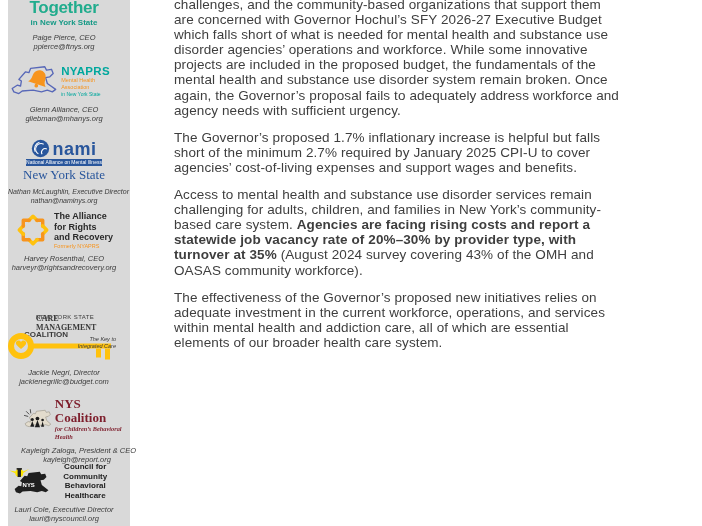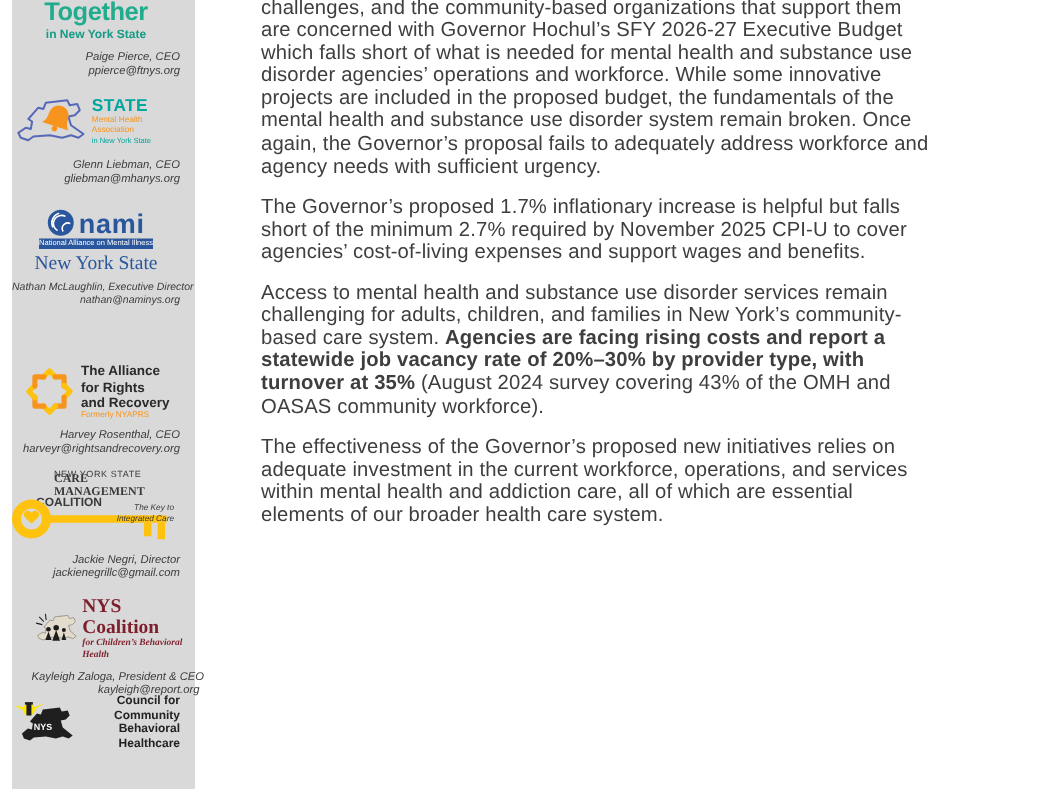--- a/index.html
+++ b/index.html
@@ -3,21 +3,21 @@
 <meta charset="utf-8">
 <style>
   html,body { margin:0; padding:0; }
   body {
     width:702px; height:526px; position:relative; overflow:hidden;
     background:#ffffff; font-family:"Liberation Sans", sans-serif;
   }
   
   .sidebar { position:absolute; left:8px; top:0; width:122px; height:526px; background:#d9d9d9; }
   .org { position:absolute; left:0; width:112px; text-align:center; }
-  .contact { font-style:italic; font-size:7.5px; line-height:9px; color:#3c3c3c; white-space:nowrap;text-align:right; }
+  .contact { font-style:italic; font-size:7.5px; line-height:9px; color:#3c3c3c; white-space:nowrap; }
   .contact .email { display:block; }
 
   
   .ft-word { font-size:17px; font-weight:800; letter-spacing:-0.3px; color:#21ac8d; line-height:18px; }
   .ft-sub  { font-size:8px; font-weight:bold; color:#169a86; line-height:10px; margin-top:1px; }
 
   
   .logo-row { display:flex; align-items:center; justify-content:center; gap:3px; }
   .mh-text { text-align:left; }
   .mh-name { font-size:11.5px; font-weight:800; color:#00a79d; line-height:12px; letter-spacing:0.3px; }
@@ -42,21 +42,21 @@
   .cmc-l3 { position:absolute; left:16px; top:16px; font-size:8px; font-weight:800; color:#3a3a3a;text-align:center; }
   .cmc-key { position:absolute; left:0; top:18px; }
   .cmc-tag { position:absolute; right:4px; top:22px; font-size:5.5px; font-style:italic; color:#3a3a3a; text-align:right; line-height:6.5px; }
 
   
   .cc-text { text-align:left; }
   .cc-name { font-family:"Liberation Serif", serif; font-size:13px; font-weight:bold; color:#7e1f2d; line-height:14px; }
   .cc-tag  { font-family:"Liberation Serif", serif; font-size:6.3px; font-style:italic; font-weight:bold; color:#7e1f2d; line-height:8px; }
 
   
-  .co-text { text-align:right; }
+  .co-text { text-align:center; }
   .co-line { font-size:8px; font-weight:800; color:#222222; line-height:9.5px; }
 
   
   .doc {
     position:absolute; left:174px; top:-3px; width:478px;
     font-size:13.5px; line-height:15.1px; color:#3e3e3e; letter-spacing:0.1px;
   }
   .para { margin:0 0 12px 0; white-space:pre-wrap; }
   .para .bold { font-weight:bold; }
 </style>
@@ -77,27 +77,27 @@
   <div class="org" style="top:60px;">
     <div class="logo-row">
       <svg width="54" height="42" viewBox="0 0 60 46">
         <path d="M5 32 L11 28 L15 29 L16 23 L13 21 L21 12 L25 13 L27 8 L44 6 L46 10 L52 9 L54 14 L50 18 L45 19 L47 26 L57 33 L53 36 L47 34 L40 36 L30 34 L17 35 L13 38 L7 36 Z" fill="none" stroke="#5868b8" stroke-width="1.6" stroke-linejoin="round"></path>
         <g transform="rotate(18 36 22)">
           <path d="M36 10 c5 0 8 4 8 9 c0 4 1 6 3 8 l-22 0 c2 -2 3 -4 3 -8 c0 -5 3 -9 8 -9 z" fill="#f7941d"></path>
           <circle cx="36" cy="29" r="2.2" fill="#f7941d"></circle>
         </g>
       </svg>
       <div class="mh-text">
-        <div class="mh-name">STATE</div>
+        <div class="mh-name">NYAPRS</div>
         <div class="mh-tag1">Mental Health Association</div>
         <div class="mh-tag2">in New York State</div>
       </div>
     </div>
     <div class="contact" style="margin-top:3px;">
-      <span>Glenn Liebman, CEO</span>
+      <span>Glenn Alliance, CEO</span>
       <span class="email">gliebman@mhanys.org</span>
     </div>
   </div>
 
   <div class="org" style="top:139px;">
     <div class="nami-row">
       <svg width="19" height="19" viewBox="0 0 18 18">
         <circle cx="9" cy="9" r="8.2" fill="#29569c"></circle>
         <path d="M4 12 A6.5 6.5 0 0 1 8 3" fill="none" stroke="#ffffff" stroke-width="1"></path>
         <path d="M7 14 A5 5 0 0 1 12 5" fill="none" stroke="#ffffff" stroke-width="1"></path>
@@ -106,21 +106,21 @@
       <span class="nami-word">nami</span>
     </div>
     <div class="nami-bar">National Alliance on Mental Illness</div>
     <div class="nami-region">New York State</div>
     <div class="contact" style="margin-top:5px; font-size:7px;">
       <span>Nathan McLaughlin, Executive Director</span>
       <span class="email">nathan@naminys.org</span>
     </div>
   </div>
 
-  <div class="org" style="top:242px;">
+  <div class="org" style="top:211px;">
     <div class="logo-row">
       <svg width="36" height="36" viewBox="0 0 34 34">
         <g stroke-width="3.2" fill="none" stroke-linecap="round" stroke-linejoin="round">
           <path d="M13 8 L17 4 L21 8" stroke="#ffc20e"></path>
           <path d="M13 8 L17 4 L21 8" stroke="#f7941d" transform="rotate(45 17 17)"></path>
           <path d="M13 8 L17 4 L21 8" stroke="#ffc20e" transform="rotate(90 17 17)"></path>
           <path d="M13 8 L17 4 L21 8" stroke="#f7941d" transform="rotate(135 17 17)"></path>
           <path d="M13 8 L17 4 L21 8" stroke="#ffc20e" transform="rotate(180 17 17)"></path>
           <path d="M13 8 L17 4 L21 8" stroke="#f7941d" transform="rotate(225 17 17)"></path>
           <path d="M13 8 L17 4 L21 8" stroke="#ffc20e" transform="rotate(270 17 17)"></path>
@@ -152,21 +152,21 @@
         <rect x="88" y="16.5" width="5" height="9" fill="#ffc20e"></rect>
         <rect x="97" y="16.5" width="5" height="11" fill="#ffc20e"></rect>
       </svg>
       <div class="cmc-tag">
         <span>The Key to</span><br>
         <span>Integrated Care</span>
       </div>
     </div>
     <div class="contact" style="margin-top:2px;">
       <span>Jackie Negri, Director</span>
-      <span class="email">jackienegrillc@gmail.com</span>
+      <span class="email">jackienegrillc@budget.com</span>
     </div>
   </div>
 
   <div class="org" style="top:397px;padding-left:13px;">
     <div class="logo-row">
       <svg width="34" height="30" viewBox="0 0 60 50">
         <path d="M8 34 L14 30 L18 31 L19 25 L16 23 L24 14 L28 15 L30 10 L47 8 L49 12 L55 11 L57 16 L53 20 L48 21 L50 28 L58 35 L54 38 L48 36 L42 38 L32 36 L20 37 L16 40 L10 38 Z" fill="#e3dccd" stroke="#9a9488" stroke-width="1.2"></path>
         <g fill="#1c1c1c">
           <circle cx="22" cy="26" r="3"></circle>
             <path d="M18 40 L22 29 L26 40 Z"></path>
@@ -203,35 +203,39 @@
           <rect x="13" y="4.5" width="8" height="2.5" fill="#1f1f1f"></rect>
         </g>
         <path d="M10 36 L16 31 L20 32 L21 26 L18 24 L25 16 L29 17 L31 12 L48 10 L50 14 L56 13 L58 18 L54 22 L49 23 L51 30 L61 38 L57 41 L51 39 L44 41 L34 39 L22 40 L18 43 L12 41 Z" fill="#1f1f1f"></path>
         <text x="22" y="33" font-size="9" font-weight="bold" fill="#ffffff" font-family="Liberation Sans, sans-serif">NYS</text>
       </svg>
       <div class="co-text">
         <div class="co-line">Council for Community</div>
         <div class="co-line">Behavioral Healthcare</div>
       </div>
     </div>
+    <div class="contact" style="margin-top:4px;">
+      <span>Lauri Cole, Executive Director</span>
+      <span class="email">lauri@nyscouncil.org</span>
+    </div>
   </div>
 
 </div>
 
 <div class="doc">
     <p class="para"><span>challenges, and the community-based organizations that support them
 are concerned with Governor Hochul’s SFY 2026-27 Executive Budget
 which falls short of what is needed for mental health and substance use
 disorder agencies’ operations and workforce. While some innovative
 projects are included in the proposed budget, the fundamentals of the
 mental health and substance use disorder system remain broken. Once
 again, the Governor’s proposal fails to adequately address workforce and
 agency needs with sufficient urgency.</span></p>
     <p class="para"><span>The Governor’s proposed 1.7% inflationary increase is helpful but falls
-short of the minimum 2.7% required by November 2025 CPI-U to cover
+short of the minimum 2.7% required by January 2025 CPI-U to cover
 agencies’ cost-of-living expenses and support wages and benefits.</span></p>
     <p class="para"><span>Access to mental health and substance use disorder services remain
 challenging for adults, children, and families in New York’s community-
 based care system. </span><span class="bold">Agencies are facing rising costs and report a
 statewide job vacancy rate of 20%–30% by provider type, with
 turnover at 35%</span><span> (August 2024 survey covering 43% of the OMH and
 OASAS community workforce).</span></p>
     <p class="para"><span>The effectiveness of the Governor’s proposed new initiatives relies on
 adequate investment in the current workforce, operations, and services
 within mental health and addiction care, all of which are essential

